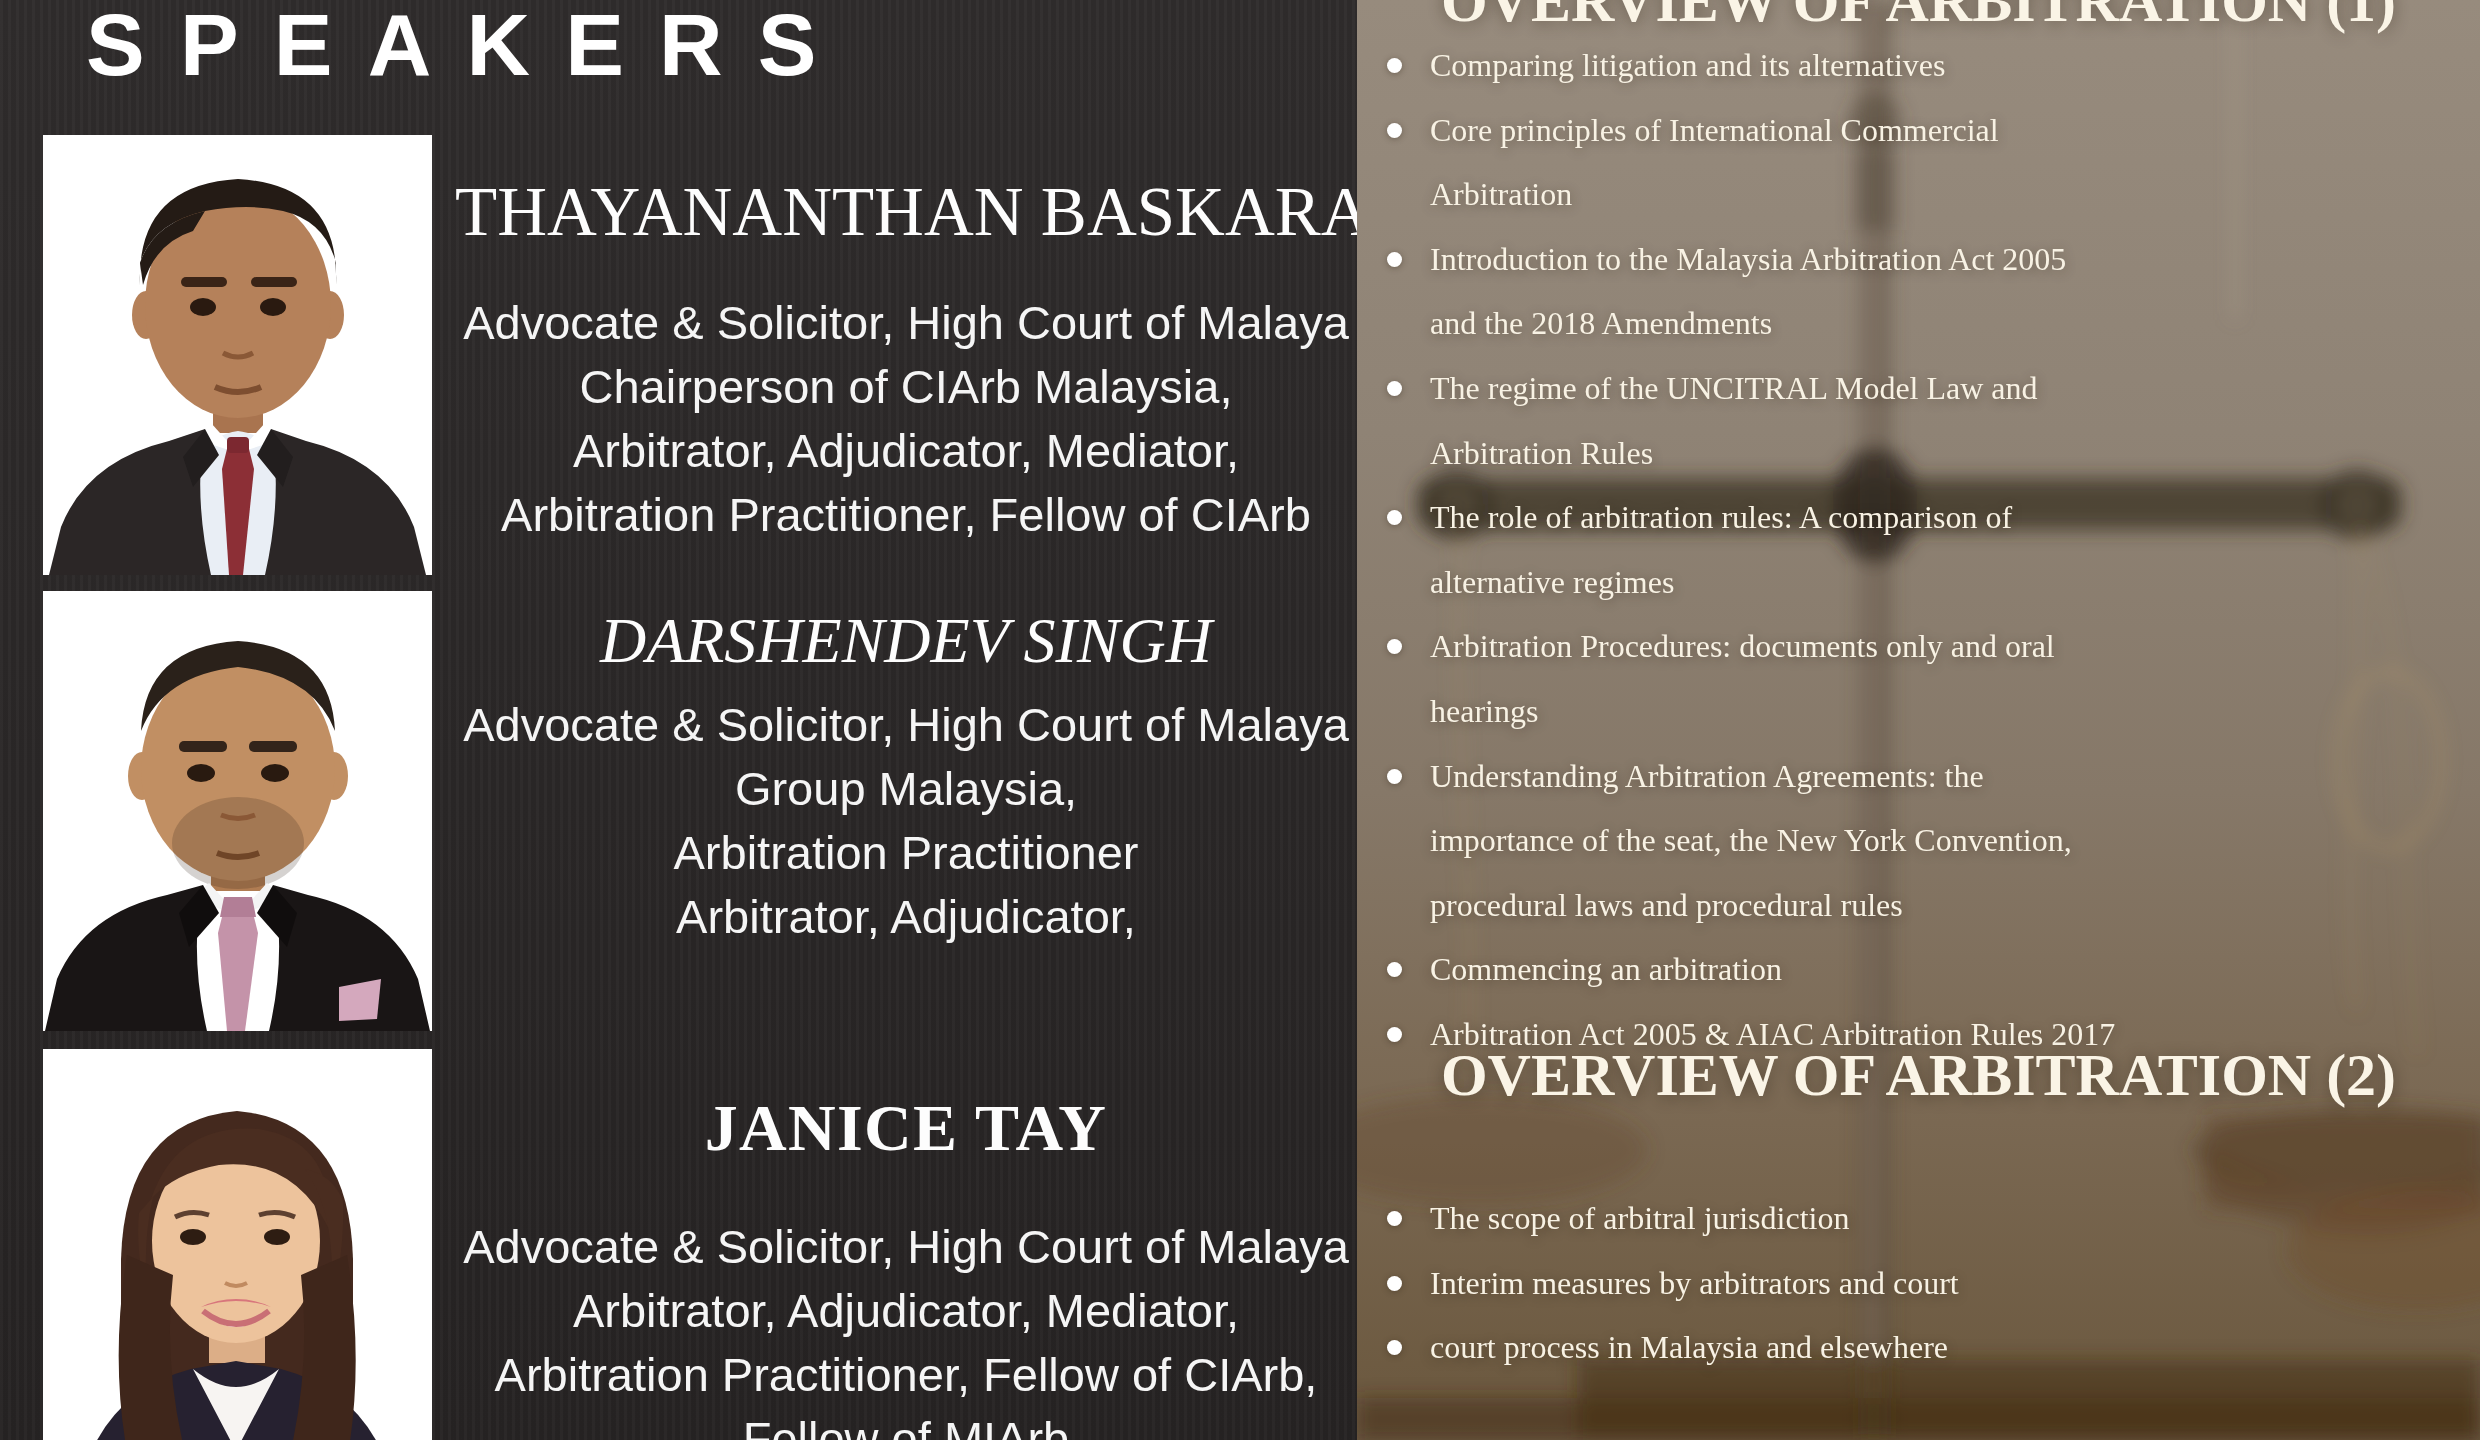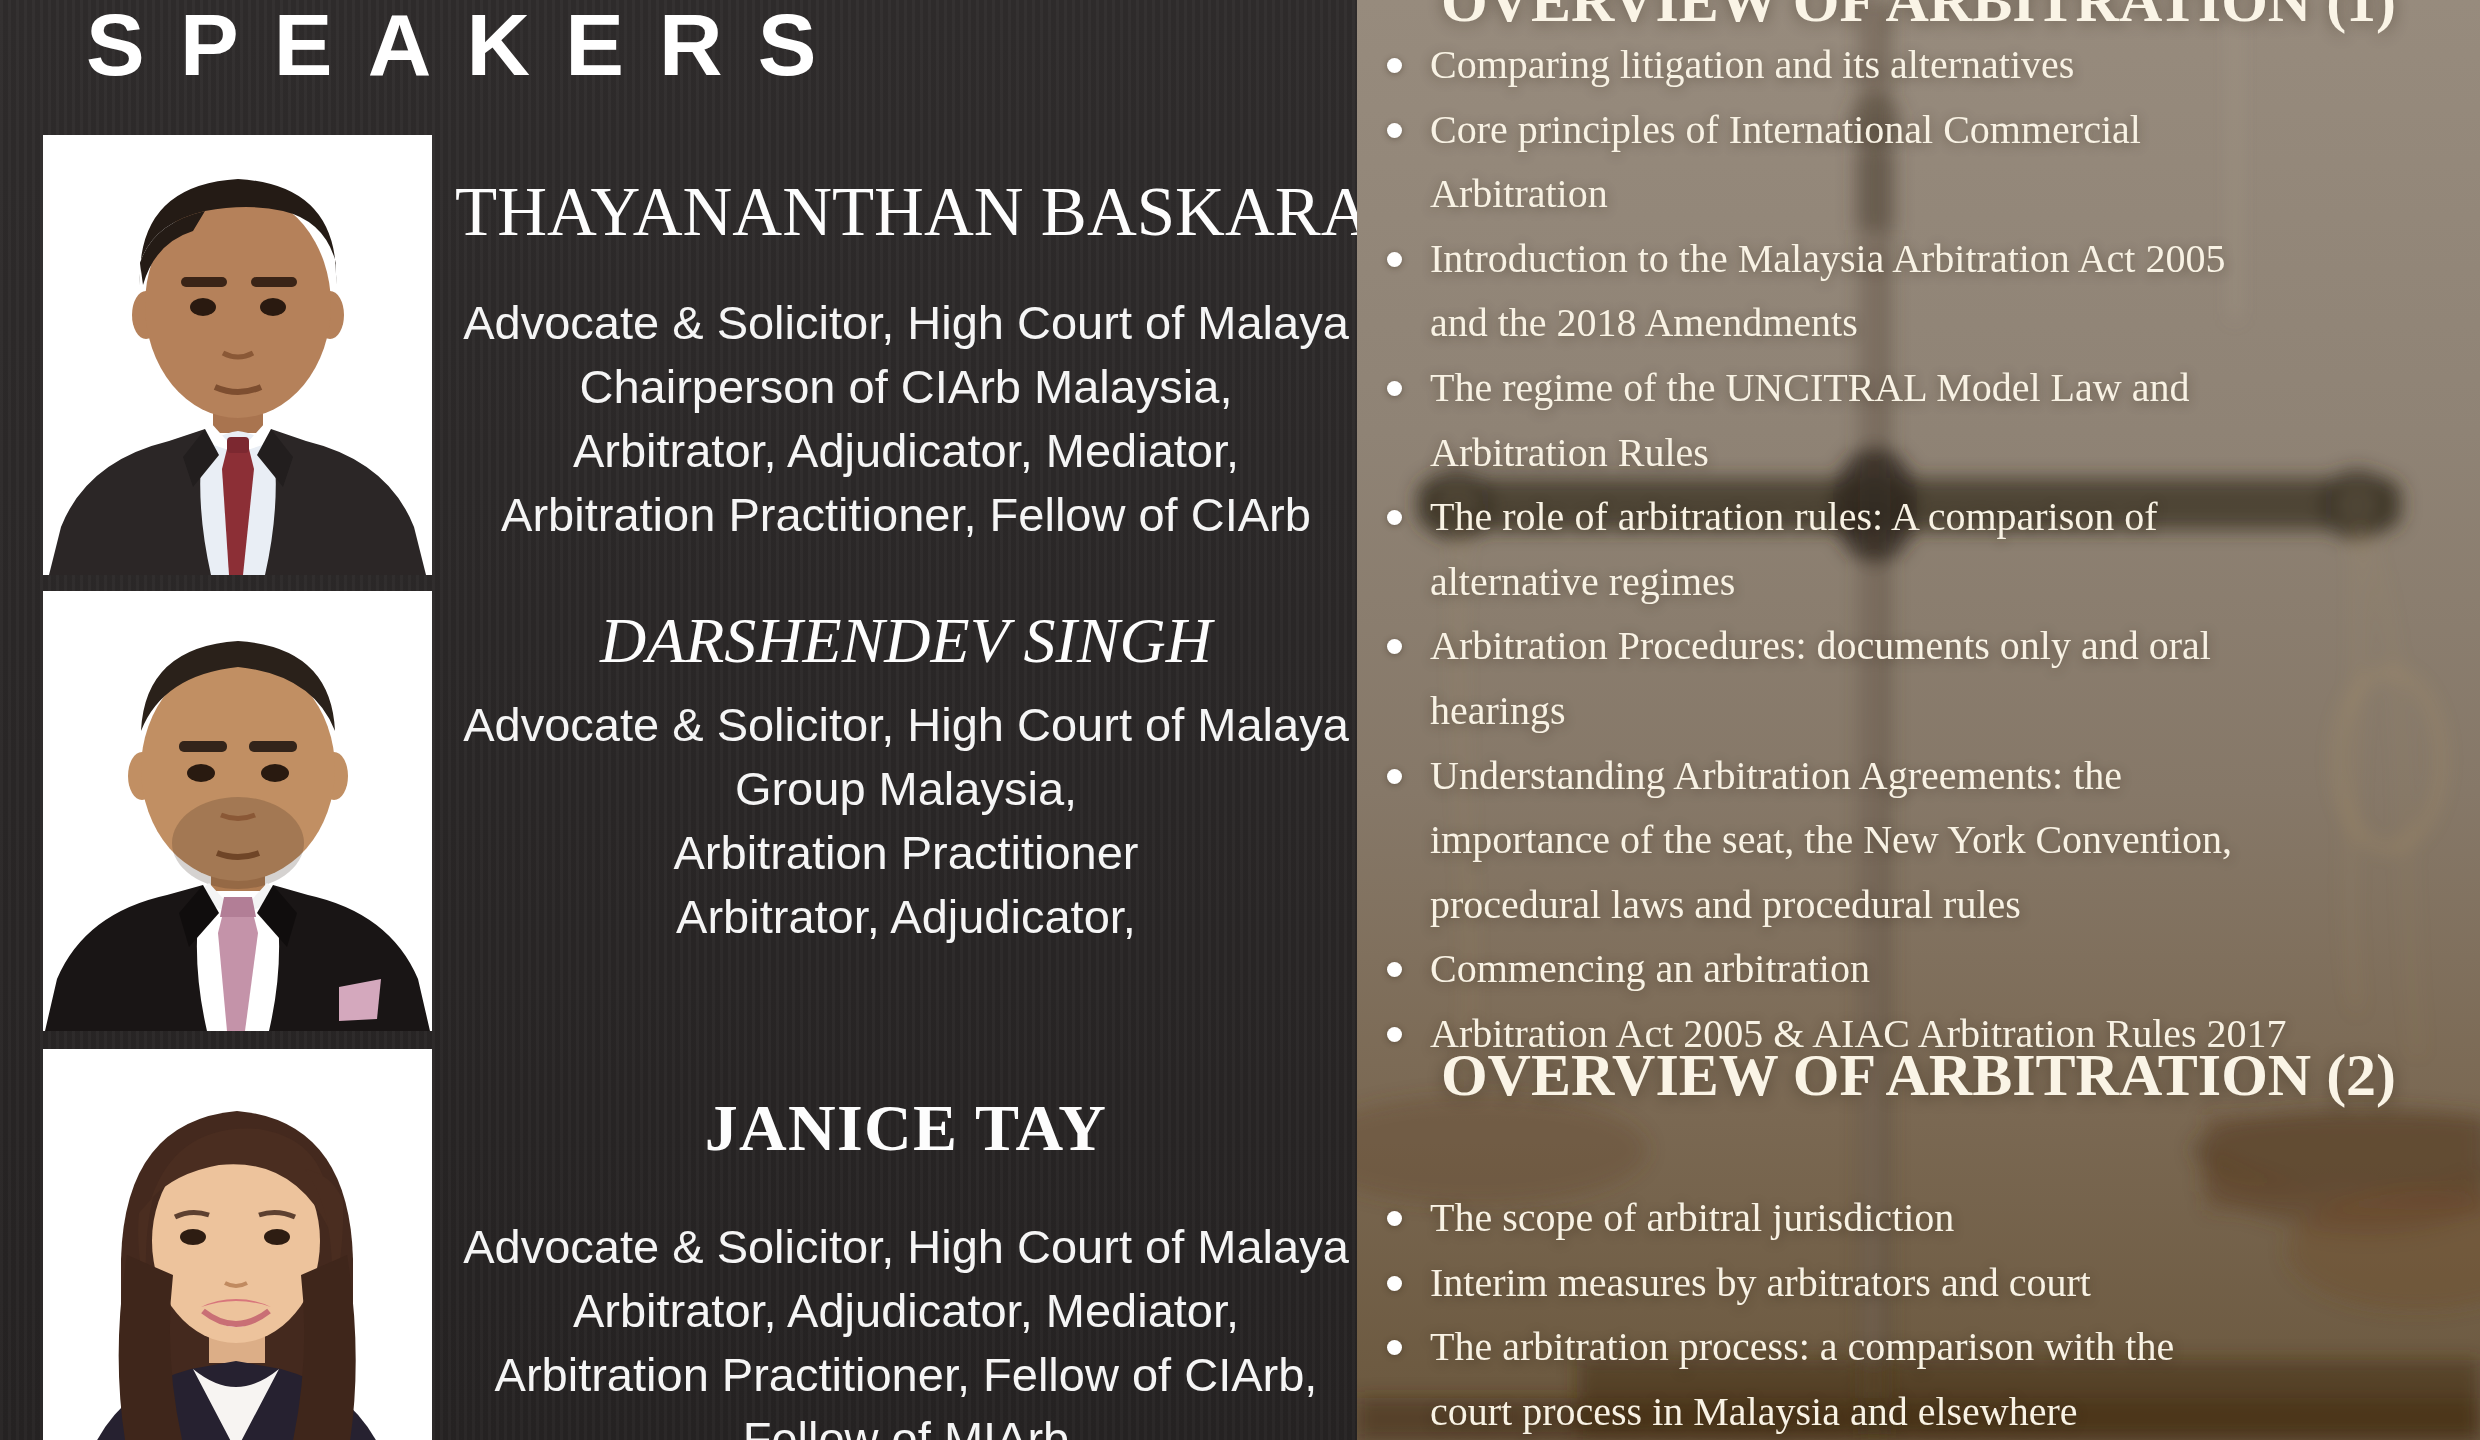--- a/index.html
+++ b/index.html
@@ -32,21 +32,21 @@
   .section-title{position:absolute;left:0;width:100%;text-align:center;margin:0;
     font-family:"Liberation Serif",serif;font-weight:700;font-size:60px;line-height:70px;
     color:#faf4e6;white-space:nowrap;text-shadow:0 2px 16px rgba(45,33,20,0.45);}
   #ov1-title{top:-34px;}
   #ov2-title{top:1040px;}
   .bullet-list{position:absolute;left:30px;width:1078px;list-style:none;margin:0;padding:0;}
   #list1{top:33px;} #list2{top:1186px;}
   .bullet-item{display:flex;align-items:flex-start;}
   .bullet-dot{flex:0 0 15px;width:15px;height:15px;border-radius:50%;background:#ffffff;
     margin:25px 28px 0 0;box-shadow:0 1px 6px rgba(50,38,24,0.4);}
-  .bullet-text{flex:1;font-family:"Liberation Serif",serif;font-size:40px;line-height:64.6px;
+  .bullet-text{flex:1;font-family:"Liberation Serif",serif;font-size:32px;line-height:64.6px;
     color:#f8f2e4;text-shadow:0 2px 12px rgba(45,33,20,0.42);}
   .bullet-line{display:block;}
 </style>
 </head>
 <body>
 
 <div class="poster">
 
   <div class="left-panel">
     <div class="speakers-title">SPEAKERS</div>
@@ -278,20 +278,19 @@
         </li>
         <li class="bullet-item">
           <span class="bullet-dot"></span>
           <div class="bullet-text">
             <span class="bullet-line">Interim measures by arbitrators and court</span>
           </div>
         </li>
         <li class="bullet-item">
           <span class="bullet-dot"></span>
           <div class="bullet-text">
-            <span class="bullet-line">The arbitration process: a comparison with the</span>
             <span class="bullet-line">court process in Malaysia and elsewhere</span>
           </div>
         </li>
       </ul>
     </div>
   </div>
 </div>
 
 </body></html>

